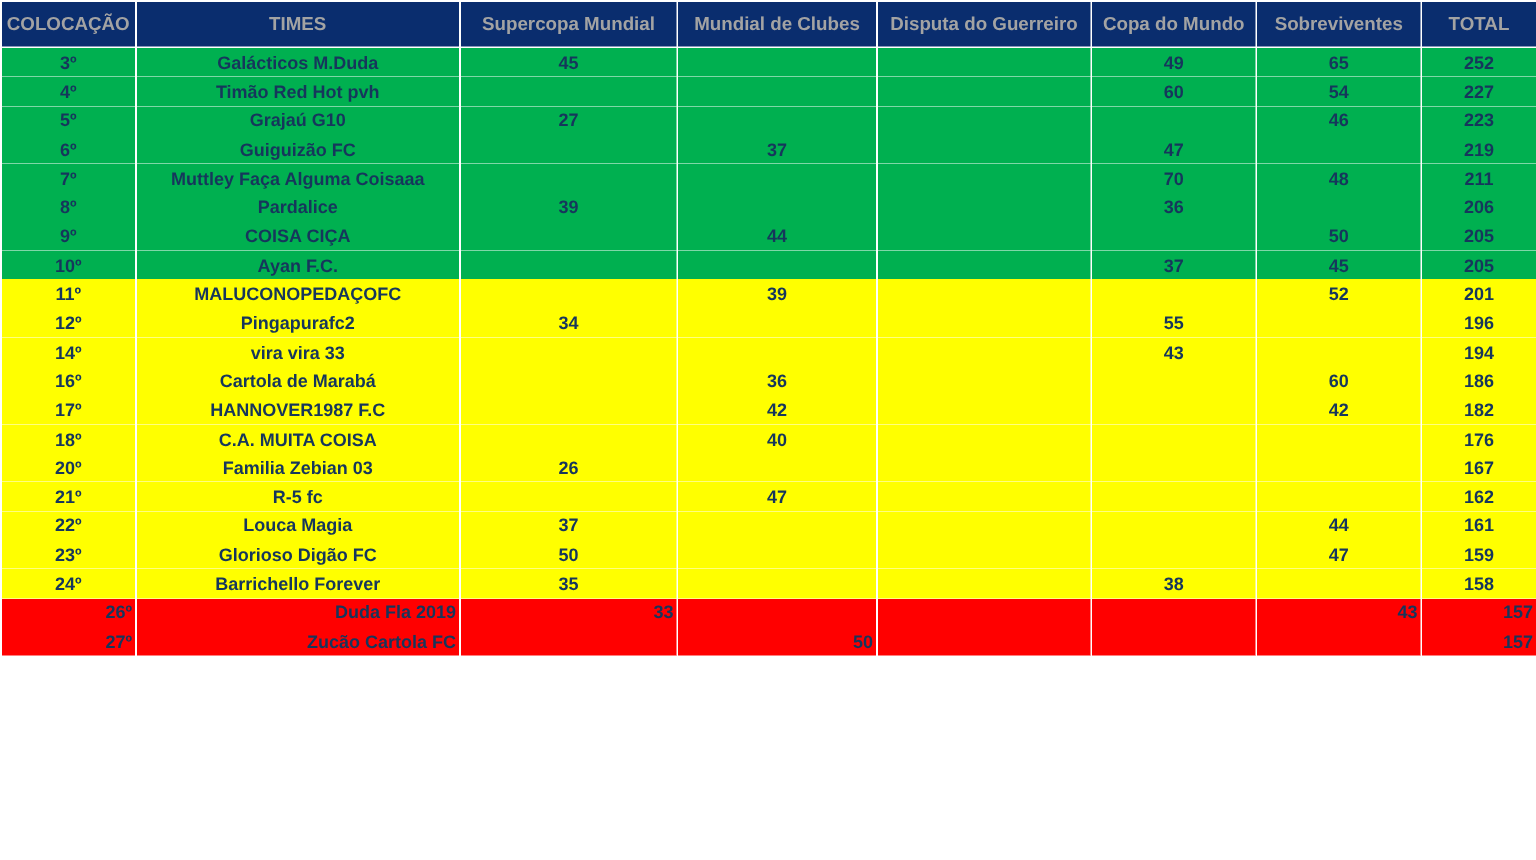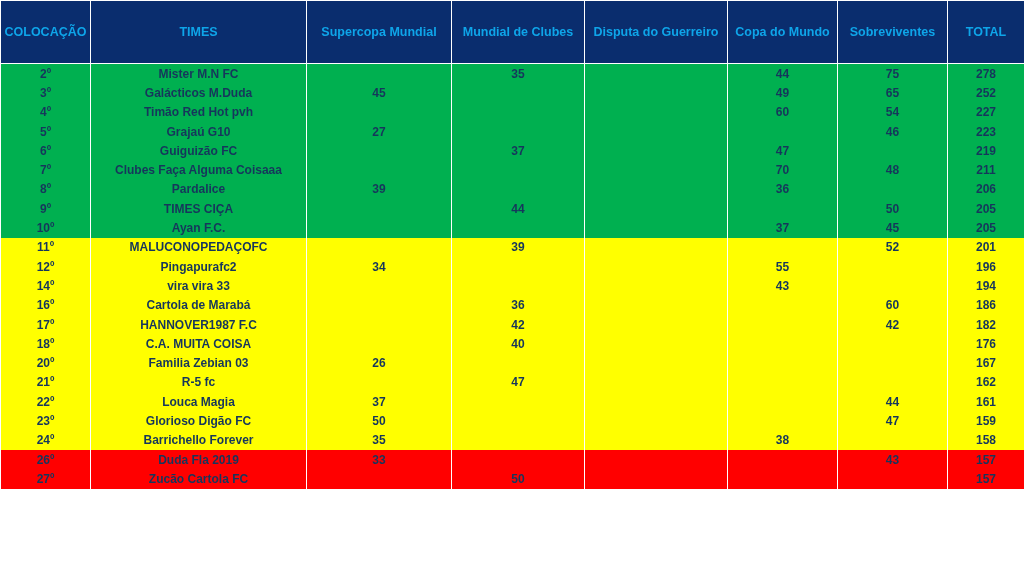--- a/index.html
+++ b/index.html
@@ -18,27 +18,27 @@
     height: 573px;
     box-sizing: border-box;
   }
   table.ranking {
     border-collapse: collapse;
     table-layout: fixed;
     width: 1024px;
   }
   table.ranking th {
     background: #0a2d6e;
-    color: #0ea5e9;
+    color: #a3a3a3;
     font-weight: bold;
     font-size: 12.5px;
     height: 30px;
     text-align: center;
     border: 1px solid #ffffff;
-    padding: 16px 2px;
+    padding: 0 2px;
     white-space: nowrap;
     overflow: hidden;
   }
   table.ranking td {
     height: 19.3px;
     font-size: 12px;
     font-weight: bold;
     text-align: center;
     border-left: 1px solid #ffffff;
     border-right: 1px solid #ffffff;
@@ -52,21 +52,21 @@
   col.c-team  { width: 216px; }
   col.c-sup   { width: 145px; }
   col.c-mun   { width: 133px; }
   col.c-dis   { width: 143px; }
   col.c-copa  { width: 110px; }
   col.c-sob   { width: 110px; }
   col.c-tot   { width: 77px; }
 
   tr.green td { background: #00b050; color: #16365c; }
   tr.yellow td { background: #ffff00; color: #16365c; }
-  tr.red td { background: #ff0000; color: #16365c; }
+  tr.red td { background: #ff0000; color: #16365c; text-align: right; }
 </style>
 </head>
 <body>
 
 <div class="sheet">
   <table class="ranking">
     <colgroup>
       <col class="c-pos">
         <col class="c-team">
         <col class="c-sup">
@@ -83,30 +83,20 @@
         <th>Supercopa Mundial</th>
         <th>Mundial de Clubes</th>
         <th>Disputa do Guerreiro</th>
         <th>Copa do Mundo</th>
         <th>Sobreviventes</th>
         <th>TOTAL</th>
       </tr>
     </thead>
     <tbody id="ranking-body">
         <tr class="green">
-          <td>2º</td>
-          <td>Mister M.N FC</td>
-          <td></td>
-          <td>35</td>
-          <td></td>
-          <td>44</td>
-          <td>75</td>
-          <td>278</td>
-        </tr>
-        <tr class="green">
           <td>3º</td>
           <td>Galácticos M.Duda</td>
           <td>45</td>
           <td></td>
           <td></td>
           <td>49</td>
           <td>65</td>
           <td>252</td>
         </tr>
         <tr class="green">
@@ -134,41 +124,41 @@
           <td>Guiguizão FC</td>
           <td></td>
           <td>37</td>
           <td></td>
           <td>47</td>
           <td></td>
           <td>219</td>
         </tr>
         <tr class="green">
           <td>7º</td>
-          <td>Clubes Faça Alguma Coisaaa</td>
+          <td>Muttley Faça Alguma Coisaaa</td>
           <td></td>
           <td></td>
           <td></td>
           <td>70</td>
           <td>48</td>
           <td>211</td>
         </tr>
         <tr class="green">
           <td>8º</td>
           <td>Pardalice</td>
           <td>39</td>
           <td></td>
           <td></td>
           <td>36</td>
           <td></td>
           <td>206</td>
         </tr>
         <tr class="green">
           <td>9º</td>
-          <td>TIMES CIÇA</td>
+          <td>COISA CIÇA</td>
           <td></td>
           <td>44</td>
           <td></td>
           <td></td>
           <td>50</td>
           <td>205</td>
         </tr>
         <tr class="green">
           <td>10º</td>
           <td>Ayan F.C.</td>

